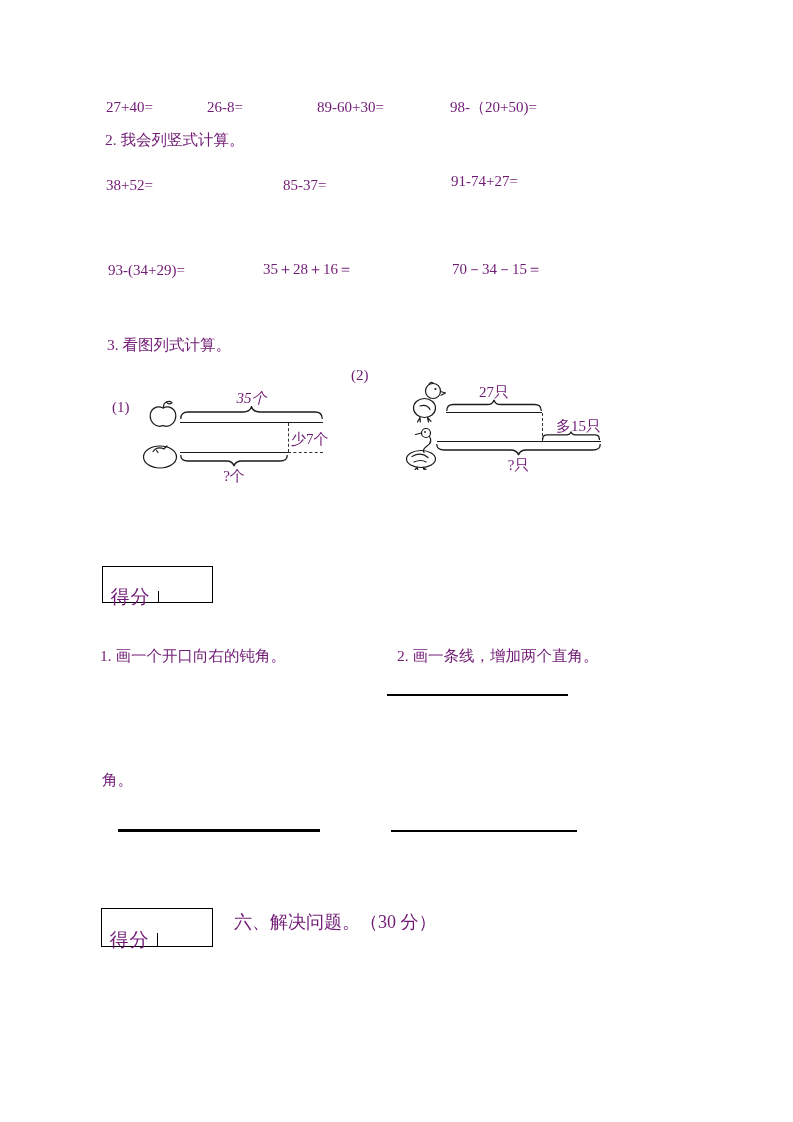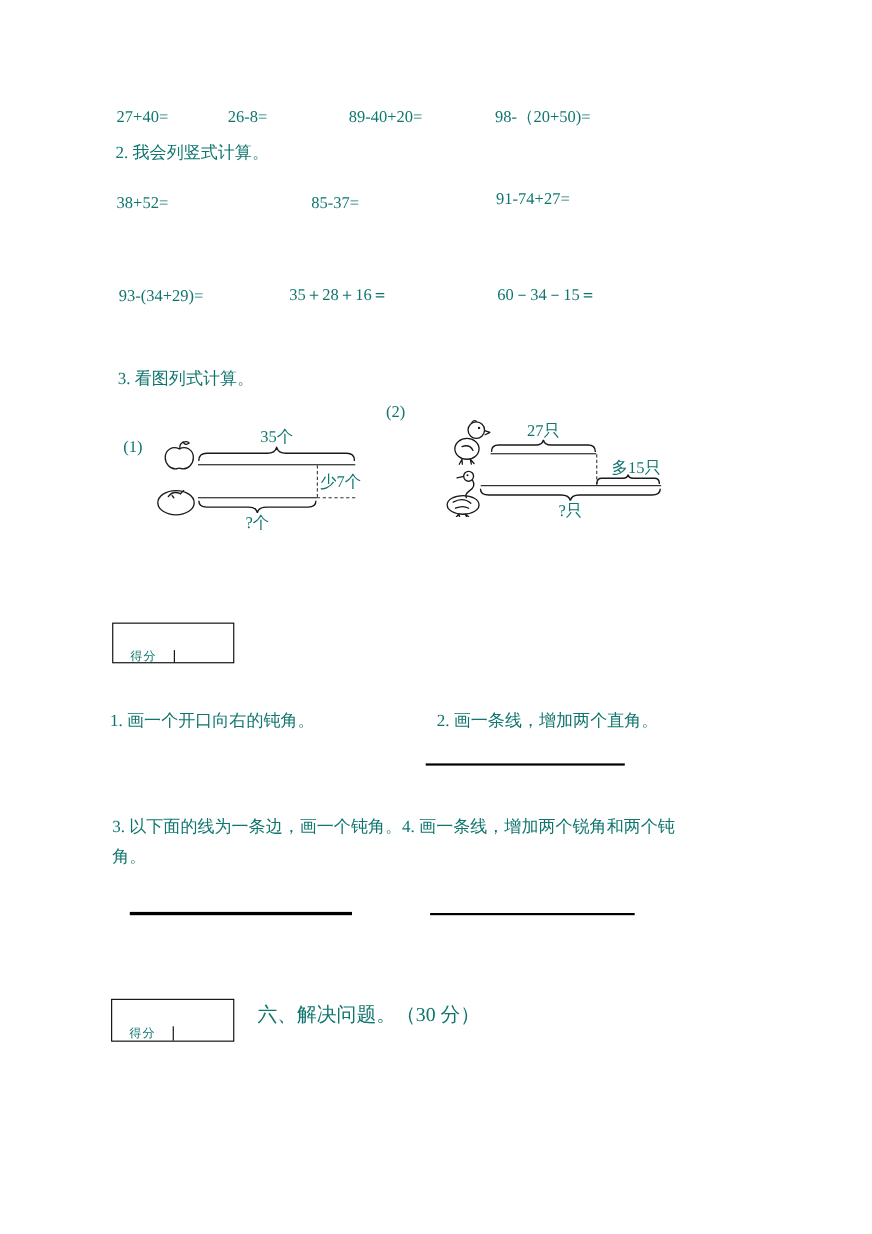--- a/index.html
+++ b/index.html
@@ -1,21 +1,21 @@
 <!DOCTYPE html>
 <html><head>
 <meta charset="utf-8">
 <style>
   html,body{margin:0;padding:0;background:#ffffff;}
   .page{
     position:relative;
     width:793px;height:1122px;
     background:#ffffff;
     font-family:"Liberation Serif","DejaVu Serif",serif;
-    color:#0f766e;
+    color:#701a75;
     overflow:hidden;
   }
   .t{position:absolute;white-space:nowrap;line-height:1.25;}
   .eq{font-size:15px;}
   .body{font-size:15.5px;}
   .title{font-size:18px;}
   .small{font-size:15px;}
   .center{text-align:center;white-space:nowrap;}
   .hline{position:absolute;background:#000;}
   .dline{position:absolute;background:#1a1a1a;height:1.4px;}
@@ -24,55 +24,55 @@
   .brace{position:absolute;}
   .brace path{fill:none;stroke:#1a1a1a;stroke-width:1.3;stroke-linecap:round;}
   .icon{position:absolute;}
   .icon path,.icon ellipse,.icon circle{fill:none;stroke:#1a1a1a;stroke-width:1.2;stroke-linecap:round;stroke-linejoin:round;}
   .icon .fill{fill:#1a1a1a;stroke:none;}
   .score-box{
     position:absolute;border:1.8px solid #000;display:flex;box-sizing:border-box;background:#fff;
   }
   .score-box .lbl{
     width:56px;border-right:1.6px solid #000;display:flex;align-items:center;justify-content:center;
-    font-size:11px;letter-spacing:1px;box-sizing:border-box;margin-top:24px;
+    font-size:19px;letter-spacing:1px;box-sizing:border-box;margin-top:24px;
   }
   .score-box .val{flex:1;}
 </style>
 </head>
 <body>
 
 <div class="page">
 
   <div class="t eq" style="left:106px;top:98px;">27+40=</div>
   <div class="t eq" style="left:207px;top:98px;">26-8=</div>
-  <div class="t eq" style="left:317px;top:98px;">89-40+20=</div>
+  <div class="t eq" style="left:317px;top:98px;">89-60+30=</div>
   <div class="t eq" style="left:450px;top:98px;">98-（20+50)=</div>
 
   <div class="t body" style="left:105px;top:130px;">2. 我会列竖式计算。</div>
 
   <div class="t eq" style="left:106px;top:176px;">38+52=</div>
   <div class="t eq" style="left:283px;top:176px;">85-37=</div>
   <div class="t eq" style="left:451px;top:172px;">91-74+27=</div>
 
   <div class="t eq" style="left:108px;top:261px;">93-(34+29)=</div>
   <div class="t eq" style="left:263px;top:260px;">35＋28＋16＝</div>
-  <div class="t eq" style="left:452px;top:260px;">60－34－15＝</div>
+  <div class="t eq" style="left:452px;top:260px;">70－34－15＝</div>
 
   <div class="t body" style="left:107px;top:335px;">3. 看图列式计算。</div>
 
   <div class="t eq" style="left:112px;top:398px;">(1)</div>
 
   <svg class="icon" style="left:147px;top:400px;" width="32" height="28" viewBox="0 0 32 28">
     <path d="M16.5,8 Q16,3.5 19.5,2"></path>
     <path d="M19.5,2 q4,-1.5 5.5,0.8 q-3.5,2.6 -5.5,-0.8"></path>
     <path d="M16,8 C10,5.2 3.2,8.5 3.2,16 C3.2,22 8,26.3 12.5,26.3 C14.5,26.3 15,25.6 16,25.6 C17,25.6 17.5,26.3 19.5,26.3 C24,26.3 28.8,22 28.8,16 C28.8,8.5 22,5.2 16,8 Z"></path>
   </svg>
 
-  <div class="t small center" style="left:180px;top:389px;width:143px;">35个</div>
+  <div class="t small center" style="left:180px;top:389px;width:143px;font-style:italic;">35个</div>
 
   <svg class="brace" style="left:180px;top:406px;" width="143" height="13" viewBox="0 0 143 13">
     <path d="M0.8,12.5 Q0.8,6 8,6 L63,6 Q70,6 71.5,0.8 Q73,6 80,6 L135,6 Q142.2,6 142.2,12.5"></path>
   </svg>
   <div class="dline" style="left:180px;top:421.5px;width:143px;"></div>
 
   <div class="dash-v" style="left:288px;top:423px;height:29px;"></div>
   <div class="t small" style="left:291px;top:430px;">少7个</div>
 
   <svg class="icon" style="left:142px;top:442px;" width="36" height="27" viewBox="0 0 36 27">
@@ -138,21 +138,20 @@
 
   <div class="score-box" style="left:102px;top:566px;width:111px;height:37px;">
     <div class="lbl">得分</div>
     <div class="val"></div>
   </div>
 
   <div class="t body" style="left:100px;top:646px;">1. 画一个开口向右的钝角。</div>
   <div class="t body" style="left:397px;top:646px;">2. 画一条线，增加两个直角。</div>
   <div class="hline" style="left:387px;top:694px;width:181px;height:2.4px;"></div>
 
-  <div class="t body" style="left:102px;top:742px;">3. 以下面的线为一条边，画一个钝角。4. 画一条线，增加两个锐角和两个钝</div>
   <div class="t body" style="left:102px;top:770px;">角。</div>
   <div class="hline" style="left:118px;top:829px;width:202px;height:2.6px;"></div>
   <div class="hline" style="left:391px;top:830px;width:186px;height:1.6px;"></div>
 
   <div class="score-box" style="left:101px;top:908px;width:112px;height:39px;">
     <div class="lbl">得分</div>
     <div class="val"></div>
   </div>
   <div class="t title" style="left:234px;top:911px;">六、解决问题。（30 分）</div>
 

